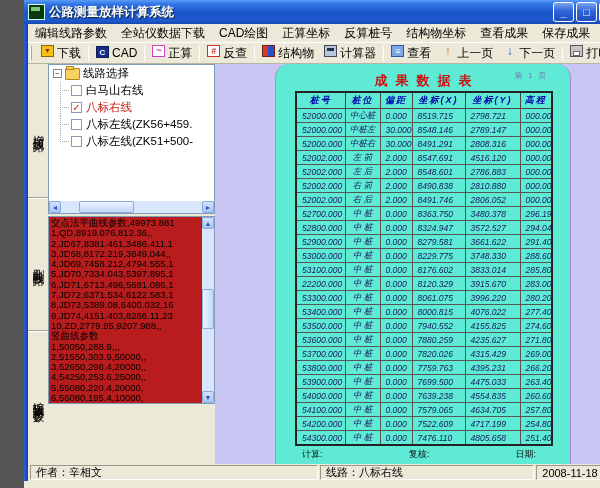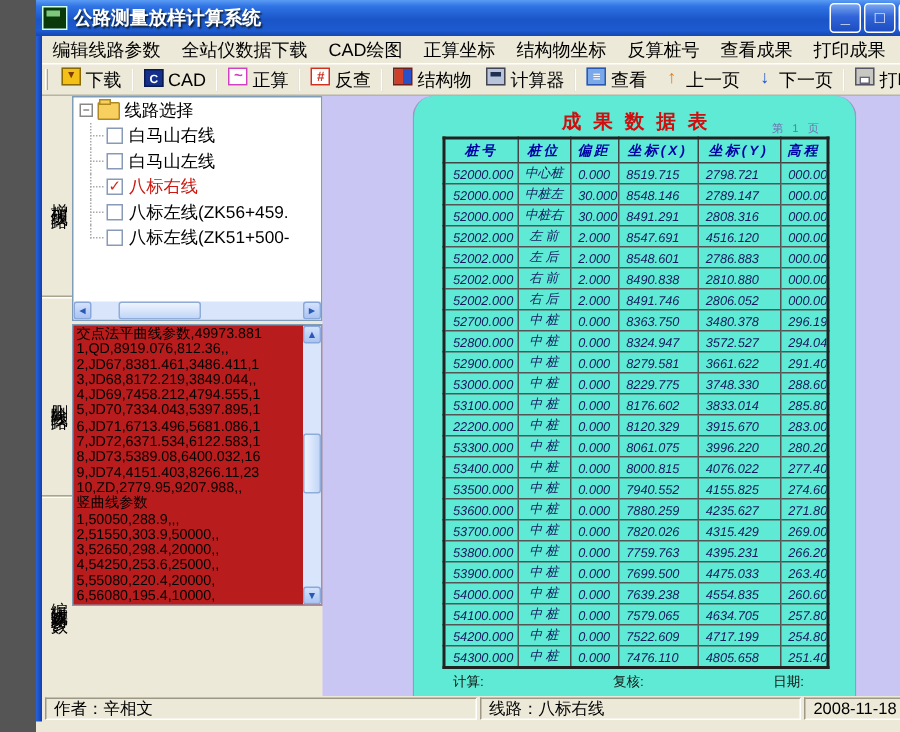--- a/index.html
+++ b/index.html
@@ -90,21 +90,21 @@
     display:flex;flex-direction:column;}
   .vthumb{width:12px;height:40px;margin-top:60px;background:linear-gradient(90deg,#eef4fe,#c2d6f8);
     border:1px solid #90acd8;border-radius:2px;box-sizing:border-box;}
   .vspace{flex:1;}
   
   #docarea{position:absolute;left:187px;top:0;width:405px;height:400px;background:#c9c6f4;overflow:hidden;}
   #page{position:absolute;left:60px;top:0;width:294px;height:488px;background:#5eead4;
     border-left:1px solid #9a97c8;border-right:1px solid #9a97c8;border-radius:14px;}
   #rpt-title{position:absolute;left:0;top:8px;width:100%;text-align:center;color:#cc1010;
     font-size:13px;font-weight:bold;letter-spacing:8px;text-indent:8px;}
-  #rpt-page{position:absolute;right:22px;top:17px;font-size:7.5px;color:#7070b0;letter-spacing:2px;}
+  #rpt-page{position:absolute;right:22px;top:7px;font-size:7.5px;color:#7070b0;letter-spacing:2px;}
   #rpt-tablewrap{position:absolute;left:19px;top:27px;width:256px;}
   table.rpt{border-collapse:collapse;width:256px;table-layout:fixed;border:2px solid #222;font-style:italic;}
   table.rpt th{height:15px;font-size:9px;color:#0000a8;font-weight:bold;letter-spacing:2px;
     border:1px solid #444;text-align:center;padding:0;}
   table.rpt td{height:13px;font-size:8.5px;color:#18185e;border:1px solid #555;padding:0 0 0 5px;
     text-align:left;white-space:nowrap;overflow:hidden;}
   table.rpt td:nth-child(2){text-align:center;padding:0;}
   col.c0{width:49px}col.c1{width:35px}col.c2{width:32px}col.c3{width:53px}col.c4{width:55px}col.c5{width:32px}
   #rpt-footer{position:absolute;left:0;top:384px;width:100%;display:flex;font-size:9px;color:#111;
     padding:0 34px 0 26px;box-sizing:border-box;justify-content:space-between;}
@@ -133,24 +133,23 @@
       <div class="wbtn">□</div>
       <div class="wbtn close">✕</div>
     </div>
   </div>
 
   <div id="menubar">
       <span class="menu-item">编辑线路参数</span>
       <span class="menu-item">全站仪数据下载</span>
       <span class="menu-item">CAD绘图</span>
       <span class="menu-item">正算坐标</span>
+      <span class="menu-item">反算桩号</span>
       <span class="menu-item">结构物坐标</span>
-      <span class="menu-item">反算桩号</span>
       <span class="menu-item">查看成果</span>
-      <span class="menu-item">打印成果</span>
       <span class="menu-item">保存成果</span>
     </div>
 
   <div id="toolbar">
     <div class="tgrip"></div>
   <div class="tbtn">
         <span class="ticon ic-download">▼</span>
         <span class="tlabel">下载</span>
       </div>
       <div class="tsep"></div>
@@ -210,24 +209,20 @@
     <div id="treebox">
       <div id="treecontent">
           <div class="troot">
             <span class="expand">−</span>
             <span class="folder"></span>
             <span class="tlbl">线路选择</span>
           </div>
           <div class="titem">
             <span class="cbox"></span>
             <span class="tlbl">白马山右线</span>
-          </div>
-          <div class="titem">
-            <span class="cbox"></span>
-            <span class="tlbl">白马山左线</span>
           </div>
           <div class="titem sel">
             <span class="cbox">✓</span>
             <span class="tlbl">八标右线</span>
           </div>
           <div class="titem">
             <span class="cbox"></span>
             <span class="tlbl">八标左线(ZK56+459.</span>
           </div>
           <div class="titem">

